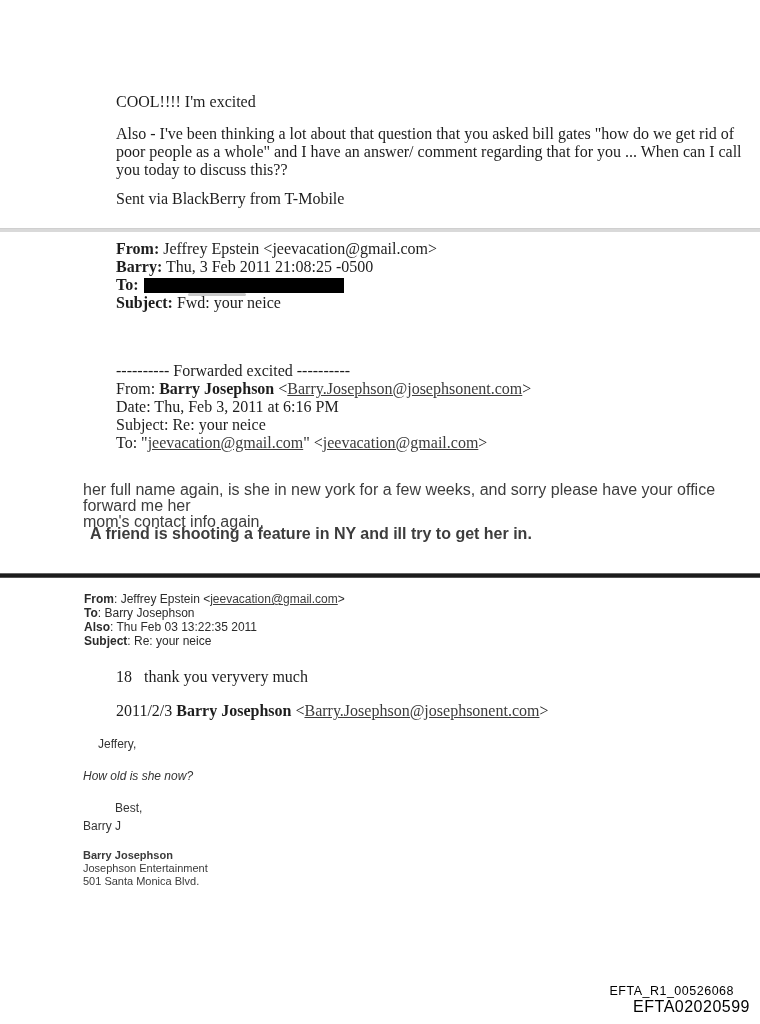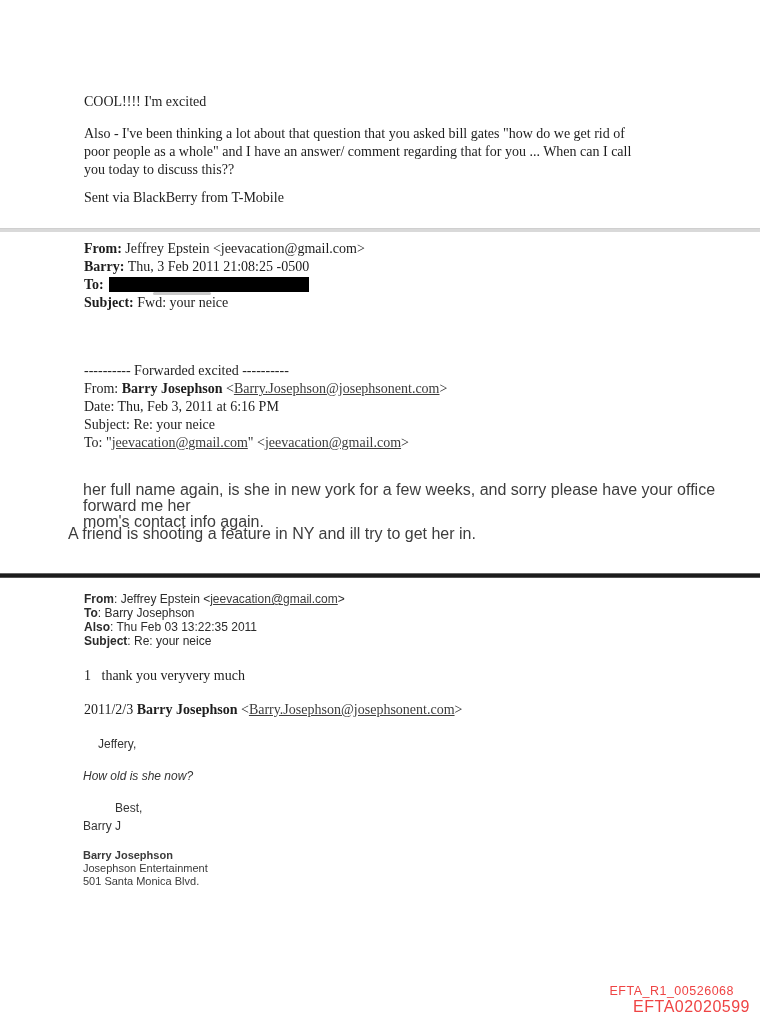--- a/index.html
+++ b/index.html
@@ -1,33 +1,33 @@
 <!DOCTYPE html>
 <html><head>
 <meta charset="utf-8">
 <style>
   html,body{margin:0;padding:0;background:#ffffff;}
   .page{position:relative;width:760px;height:1024px;background:#ffffff;overflow:hidden;}
   .abs{position:absolute;}
   .serif{font-family:"Liberation Serif","DejaVu Serif",serif;color:#1d1d1d;}
   .sans{font-family:"Liberation Sans","DejaVu Sans",sans-serif;color:#333333;}
-  .fs13{font-size:14px;}
+  .fs13{font-size:16px;margin-left:32px;}
   .lh18{line-height:18px;}
   .body-sm{font-size:16px;line-height:16px;color:#3d3d3d;}
   .hdr2{font-size:12px;line-height:14px;color:#2b2b2b;}
   .msg-sans{font-size:12px;color:#333333;}
   .sig{font-size:11px;line-height:13px;color:#3a3a3a;}
   b{font-weight:bold;}
   .link{text-decoration:underline;color:#3c3c3c;}
   .pre{white-space:pre-wrap;}
   .thin-divider{position:absolute;left:0;width:760px;height:3px;background:#d9d9d9;border-top:1px solid #cfcfcf;}
   .thick-divider{position:absolute;left:0;width:760px;height:5px;background:linear-gradient(#8a8a8a,#1c1c1c 30%,#1c1c1c 75%,#7a7a7a);}
   .redaction{display:inline-block;width:200px;height:15px;background:#000000;margin-left:5px;vertical-align:-3px;position:relative;}
   .redaction::after{content:"";position:absolute;left:44px;bottom:-3px;width:58px;height:3px;background:#c9c9c9;border-radius:2px;}
-  .bates-wrap{text-align:right;letter-spacing:0.5px;color:#ef4444;}
+  .bates-wrap{text-align:right;letter-spacing:0.5px;color:#000000;}
   .bates1{font-size:12.5px;padding-right:16px;}
   .bates2{font-size:16px;}
 </style>
 </head>
 <body>
 
 <div class="page">
 
   <div class="abs serif fs13 lh18" style="left:84px;top:93px;">COOL!!!! I'm excited</div>
 
@@ -53,32 +53,32 @@
     <div><span>From: </span><b>Barry Josephson</b><span> &lt;</span><span class="link">Barry.Josephson@josephsonent.com</span><span>&gt;</span></div>
     <div>Date: Thu, Feb 3, 2011 at 6:16 PM</div>
     <div>Subject: Re: your neice</div>
     <div><span>To: "</span><span class="link">jeevacation@gmail.com</span><span>" &lt;</span><span class="link">jeevacation@gmail.com</span><span>&gt;</span></div>
   </div>
 
   <div class="abs sans body-sm" style="left:83px;top:482px;">
     <div>her full name again, is she in new york for a few weeks, and sorry please have your office forward me her</div>
     <div>mom's contact info again.</div>
   </div>
-  <div class="abs sans body-sm" style="left:68px;top:526px;">A friend is shooting a feature in NY and ill try to get her in.</div>
+  <div class="abs sans body-sm" style="left:90px;top:526px;font-weight:bold;">A friend is shooting a feature in NY and ill try to get her in.</div>
 
   <div class="thick-divider" style="top:573px;"></div>
 
   <div class="abs sans hdr2" style="left:84px;top:592px;">
     <div><b>From</b><span>: Jeffrey Epstein &lt;</span><span class="link">jeevacation@gmail.com</span><span>&gt;</span></div>
     <div><b>To</b><span>: Barry Josephson</span></div>
     <div><b>Also</b><span>: Thu Feb 03 13:22:35 2011</span></div>
     <div><b>Subject</b><span>: Re: your neice</span></div>
   </div>
 
-  <div class="abs serif fs13 pre" style="left:84px;top:668px;">1   thank you veryvery much</div>
+  <div class="abs serif fs13 pre" style="left:84px;top:668px;">18   thank you veryvery much</div>
 
   <div class="abs serif fs13" style="left:84px;top:702px;"><span>2011/2/3 </span><b>Barry Josephson</b><span> &lt;</span><span class="link">Barry.Josephson@josephsonent.com</span><span>&gt;</span></div>
 
   <div class="abs sans msg-sans" style="left:98px;top:737px;text-align:right;">Jeffery,</div>
   <div class="abs sans msg-sans" style="left:83px;top:769px;font-style:italic;">How old is she now?</div>
   <div class="abs sans msg-sans" style="left:83px;top:801px;margin-left:32px;">Best,</div>
   <div class="abs sans msg-sans" style="left:83px;top:819px;">Barry J</div>
 
   <div class="abs sans sig" style="left:83px;top:849px;">
     <div style="font-weight:bold;">Barry Josephson</div>

